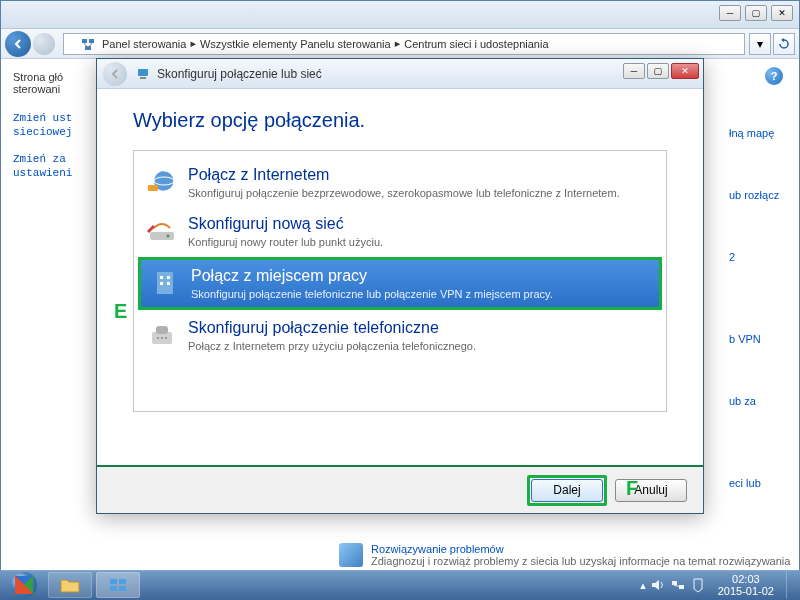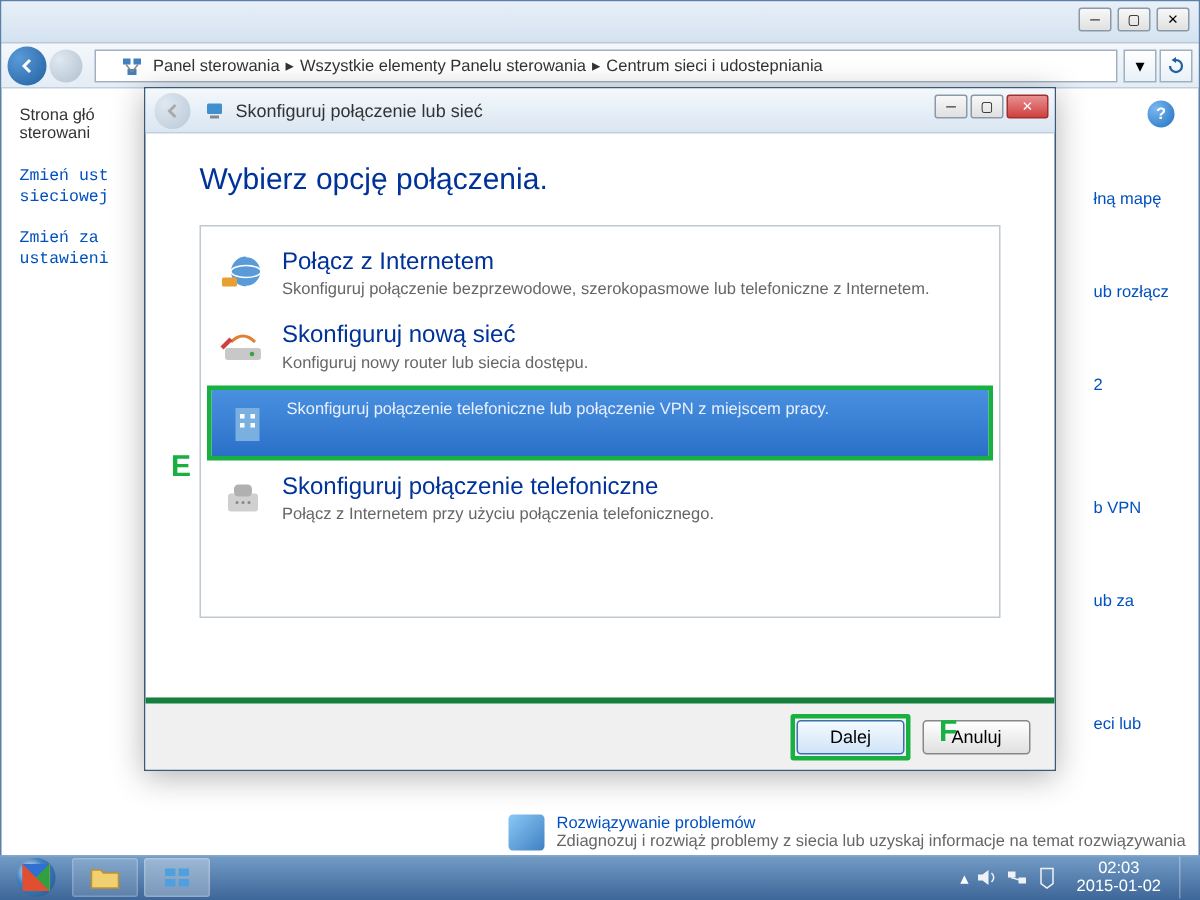--- a/index.html
+++ b/index.html
@@ -234,21 +234,21 @@
 .opt-icon {
   width: 32px; height: 32px;
   flex-shrink: 0;
 }
 .opt-text { flex: 1; }
 .opt-title { font-size: 16px; color: #003399; line-height: 1.3; }
 .option.selected .opt-title { color: #fff; }
 .opt-desc { font-size: 11px; color: #666; line-height: 1.3; }
 .wizard-footer {
   height: 48px;
-  border-top: 4px solid #15803d;
+  border-top: 2px solid #15803d;
   background: #f0f0f0;
   display: flex;
   align-items: center;
   justify-content: flex-end;
   padding: 0 16px;
   gap: 8px;
 }
 .btn {
   min-width: 72px;
   height: 23px;
@@ -446,33 +446,34 @@
 
       <div class="option">
         <svg class="opt-icon" viewBox="0 0 32 32">
             <rect x="4" y="18" width="24" height="8" fill="#c8c8c8" rx="2"></rect>
             <path d="M8 14 Q16 6 24 14" fill="none" stroke="#e08030" stroke-width="2"></path>
             <path d="M2 18 L8 12" stroke="#d04040" stroke-width="3"></path>
             <circle cx="22" cy="22" r="1.5" fill="#40a040"></circle>
           </svg>
         <div class="opt-text">
           <div class="opt-title">Skonfiguruj nową sieć</div>
-          <div class="opt-desc">Konfiguruj nowy router lub siecia dostępu.</div>
+          <div class="opt-desc">Konfiguruj nowy router lub punkt użyciu.</div>
         </div>
       </div>
 
       <div class="option selected highlighted">
         <svg class="opt-icon" viewBox="0 0 32 32">
             <rect x="8" y="6" width="16" height="22" fill="#7ab0e0"></rect>
             <rect x="11" y="10" width="3" height="3" fill="#fff"></rect>
             <rect x="18" y="10" width="3" height="3" fill="#fff"></rect>
             <rect x="11" y="16" width="3" height="3" fill="#fff"></rect>
             <rect x="18" y="16" width="3" height="3" fill="#fff"></rect>
           </svg>
         <div class="opt-text">
+          <div class="opt-title">Połącz z miejscem pracy</div>
           <div class="opt-desc">Skonfiguruj połączenie telefoniczne lub połączenie VPN z miejscem pracy.</div>
         </div>
       </div>
 
       <div class="option">
         <svg class="opt-icon" viewBox="0 0 32 32">
             <rect x="6" y="14" width="20" height="12" fill="#d0d0d0" rx="2"></rect>
             <rect x="10" y="8" width="12" height="8" fill="#b0b0b0" rx="3"></rect>
             <circle cx="12" cy="20" r="1" fill="#888"></circle>
             <circle cx="16" cy="20" r="1" fill="#888"></circle>

